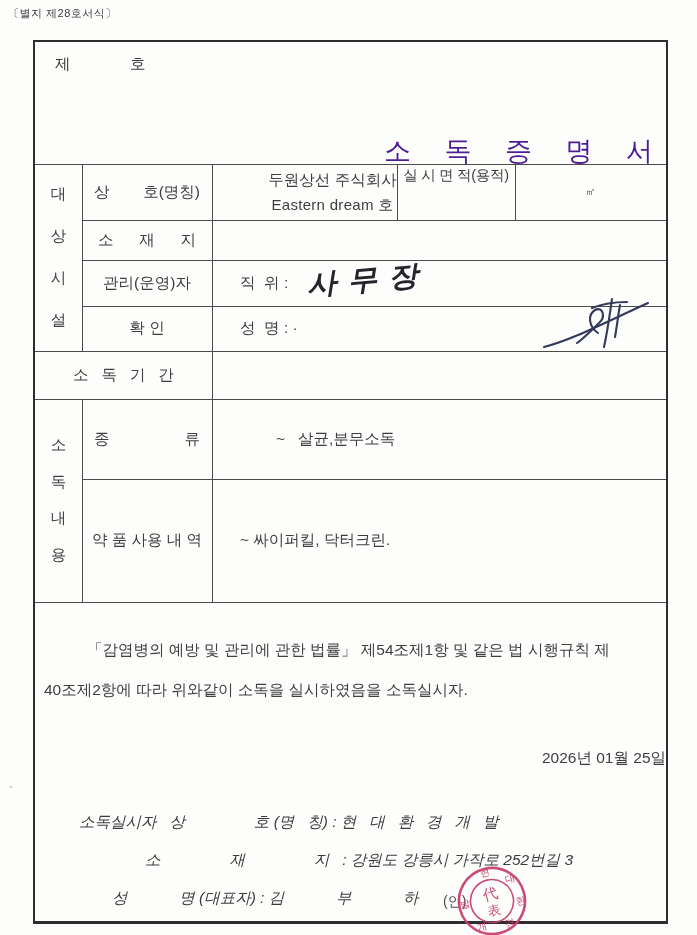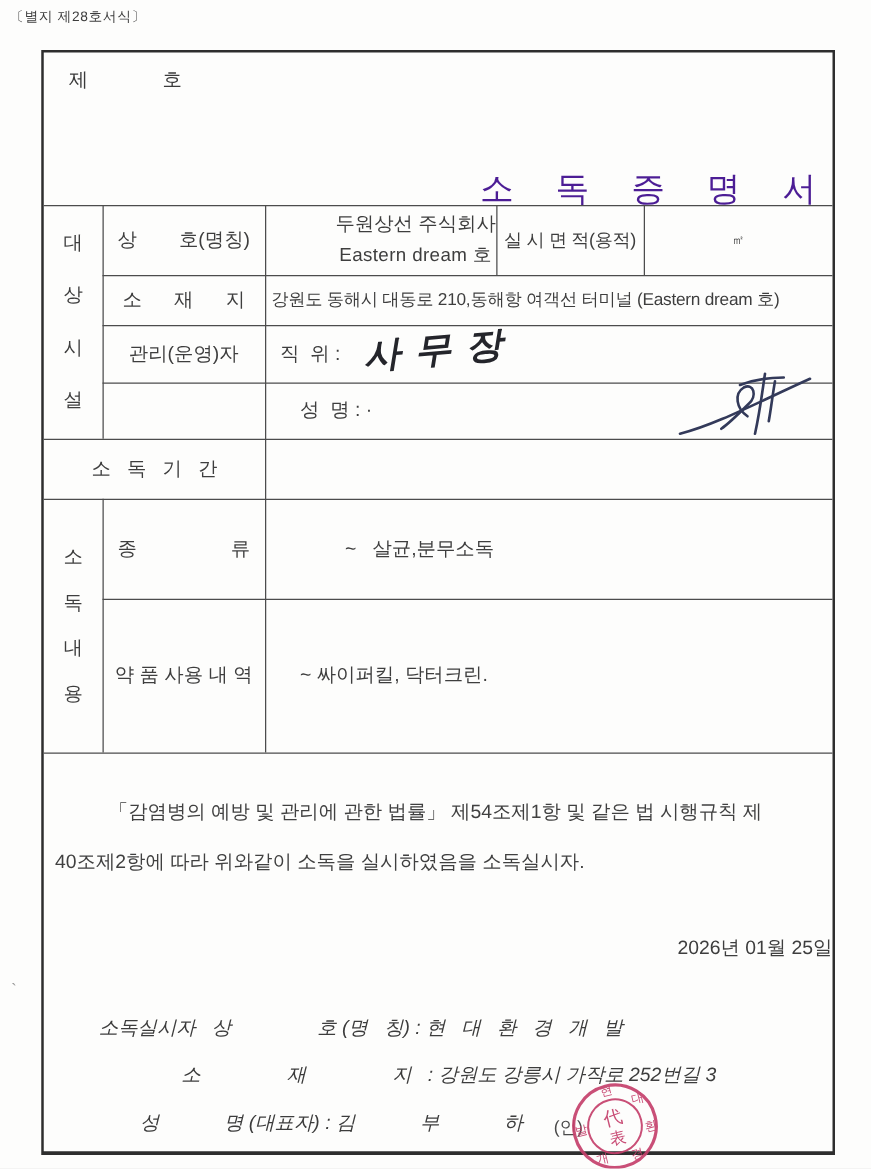--- a/index.html
+++ b/index.html
@@ -80,42 +80,42 @@
     </div>
 
     <div class="cell spread" style="left:47px;top:122px;width:130px;height:56px;">
       <span>상</span>
       <span>호(명칭)</span>
     </div>
     <div class="cell two-line center" style="left:177px;top:122px;width:185px;height:56px;">
       <span>두원상선 주식회사</span>
       <span class="latin">Eastern dream 호</span>
     </div>
-    <div class="cell center" style="left:362px;top:122px;width:118px;height:56px;font-size:14.5px;letter-spacing:-.3px;">
+    <div class="cell center" style="left:362px;top:105px;width:118px;height:56px;font-size:14.5px;letter-spacing:-.3px;">
       <span>실 시 면 적(용적)</span>
     </div>
     <div class="cell center small-unit" style="left:480px;top:122px;width:151px;height:56px;">
       <span>㎡</span>
     </div>
 
     <div class="cell center pre" style="left:47px;top:178px;width:130px;height:40px;">
       <span class="pre">소      재      지</span>
     </div>
-    <div class="cell addr" style="left:177px;top:178px;width:454px;height:40px;">
-      <span>강원도 동해시 대동로 210,동해항 여객선 터미널 (Eastern dream 호)</span>
-    </div>
 
     <div class="cell center" style="left:47px;top:218px;width:130px;height:46px;">
       <span>관리(운영)자</span>
     </div>
-    <div class="cell pre" style="left:177px;top:218px;width:454px;height:46px;padding-left:12px;box-sizing:border-box;">
+    <div class="cell pre" style="left:177px;top:218px;width:454px;height:46px;padding-left:28px;box-sizing:border-box;">
       <span class="pre">직  위 :</span>
       <span class="handwriting">사무장</span>
     </div>
 
+    <div class="cell center" style="left:47px;top:264px;width:130px;height:45px;">
+      <span>확 인</span>
+    </div>
     <div class="cell pre" style="left:177px;top:264px;width:454px;height:45px;padding-left:28px;box-sizing:border-box;">
       <span class="pre">성  명 : ·</span>
     </div>
 
     <svg class="abs sig" width="115" height="64" viewBox="0 0 115 64">
       <g fill="none" stroke="#333a5a" stroke-width="2.1" stroke-linecap="round">
         <path d="M4 55 C32 48, 66 30, 108 11"></path>
         <path d="M58 41 C49 35, 47 23, 55 18 C63 14, 66 25, 59 31 C51 39, 43 47, 37 51"></path>
         <path d="M72 7 C70 20, 68 37, 64 55"></path>
         <path d="M52 16 C62 12, 76 10, 87 10"></path>

